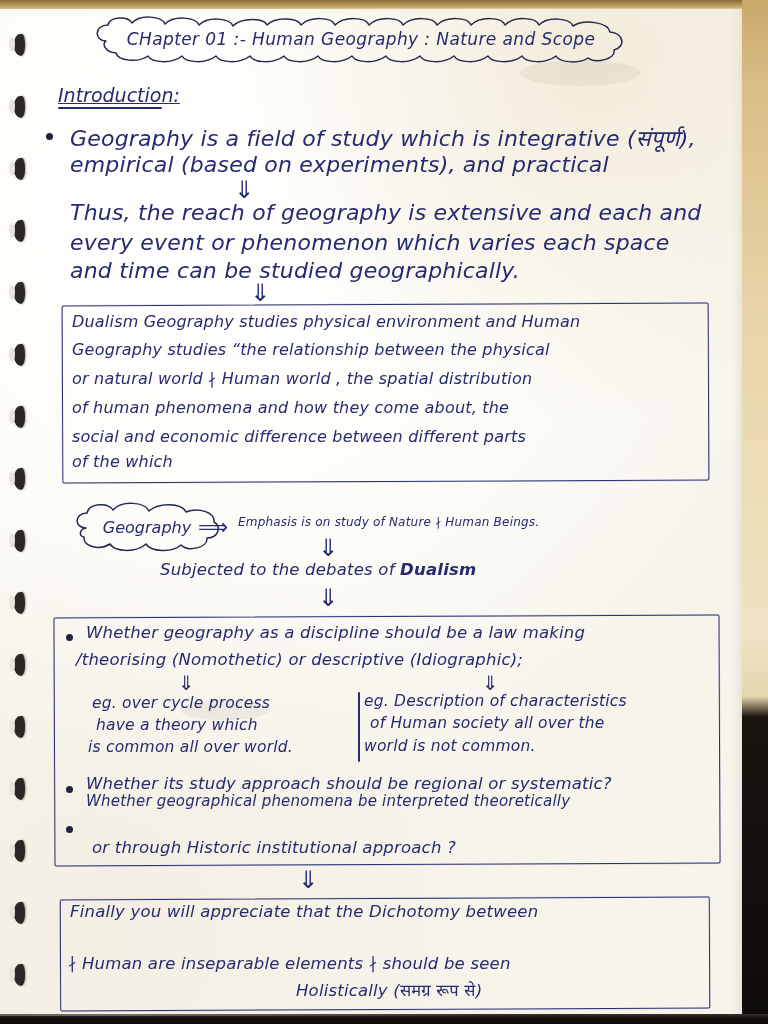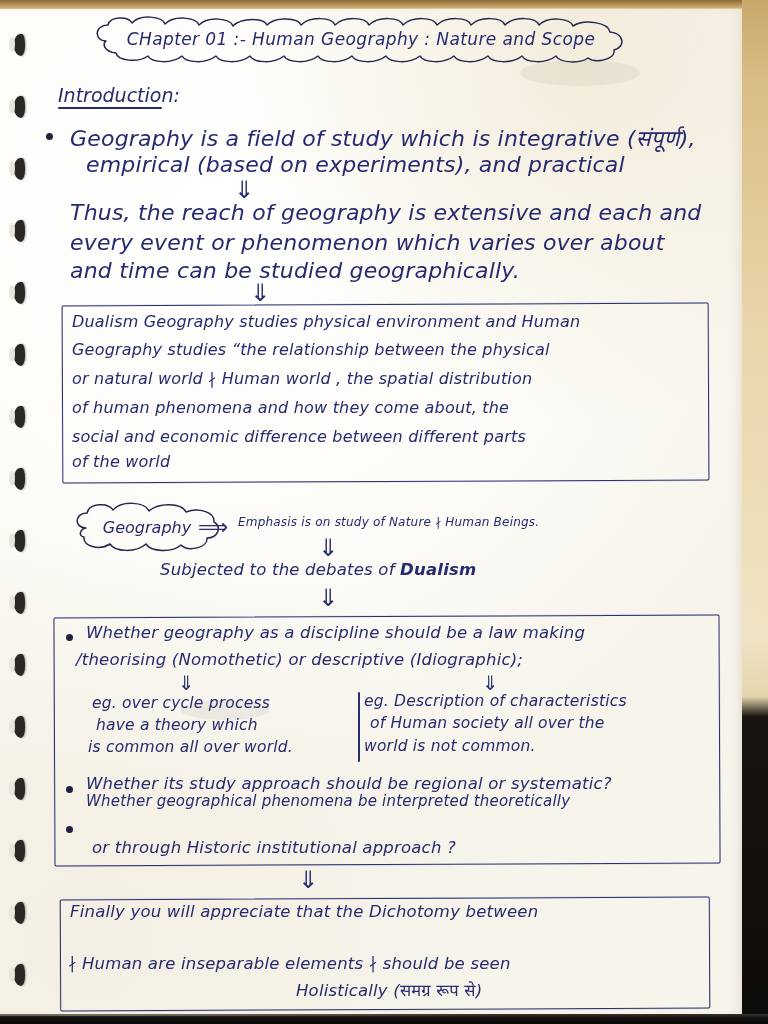--- a/index.html
+++ b/index.html
@@ -74,20 +74,21 @@
   .cloud-title svg{position:absolute;left:0;top:0;}
   .cloud-title .label{
     position:absolute;left:0;top:0;width:546px;height:50px;
     display:flex;align-items:center;justify-content:center;
     font-size:17px;letter-spacing:.4px;
   }
 
   .heading{
     position:absolute;left:58px;top:84px;
     font-size:19px;
+    text-decoration:underline;
   }
   .heading .ul{
     display:block;height:2px;background:#262b70;
     width:104px;margin-top:1px;border-radius:2px;
   }
 
   .bullet{
     position:absolute;width:7px;height:7px;border-radius:50%;
     background:#1f2340;
   }
@@ -205,37 +206,37 @@
     <div class="label hand">CHapter 01 :- Human Geography : Nature and Scope</div>
   </div>
 
   <div class="heading hand">
     <span>Introduction:</span>
     <span class="ul"></span>
   </div>
 
   <div class="bullet" style="left:46px;top:133px"></div>
   <div class="ink line" style="left:70px;top:122px">Geography is a field of study which is integrative (संपूर्ण),</div>
-  <div class="ink line" style="left:86px;top:152px">empirical (based on experiments), and practical</div>
+  <div class="ink line" style="left:70px;top:152px">empirical (based on experiments), and practical</div>
 
   <div class="arrow-dn" style="left:234px;top:178px">⇓</div>
 
   <div class="ink line" style="left:70px;top:200px">Thus, the reach of geography is extensive and each and</div>
-  <div class="ink line" style="left:70px;top:230px">every event or phenomenon which varies over about</div>
+  <div class="ink line" style="left:70px;top:230px">every event or phenomenon which varies each space</div>
   <div class="ink line" style="left:70px;top:258px">and time can be studied geographically.</div>
 
   <div class="arrow-dn" style="left:250px;top:281px">⇓</div>
 
   <div class="box skew" style="left:62px;top:304px;width:645px;height:176px"></div>
   <div class="ink line" style="left:72px;top:312px;font-size:16px">Dualism Geography studies physical environment and Human</div>
   <div class="ink line" style="left:72px;top:340px;font-size:16px">Geography studies “the relationship between the physical</div>
   <div class="ink line" style="left:72px;top:369px;font-size:16px">or natural world ∤ Human world , the spatial distribution</div>
   <div class="ink line" style="left:72px;top:398px;font-size:16px">of human phenomena and how they come about, the</div>
   <div class="ink line" style="left:72px;top:427px;font-size:16px">social and economic difference between different parts</div>
-  <div class="ink line" style="left:72px;top:452px;font-size:16px">of the world</div>
+  <div class="ink line" style="left:72px;top:452px;font-size:16px">of the which</div>
 
   <div class="cloud-geo">
     <svg width="150" height="54" viewBox="0 0 150 54">
       <path d="M14,28
                C2,28 2,13 15,13
                C17,3 36,2 41,10
                C50,0 73,2 77,11
                C87,2 110,3 114,12
                C126,7 143,12 142,22
                C150,27 146,38 135,38

